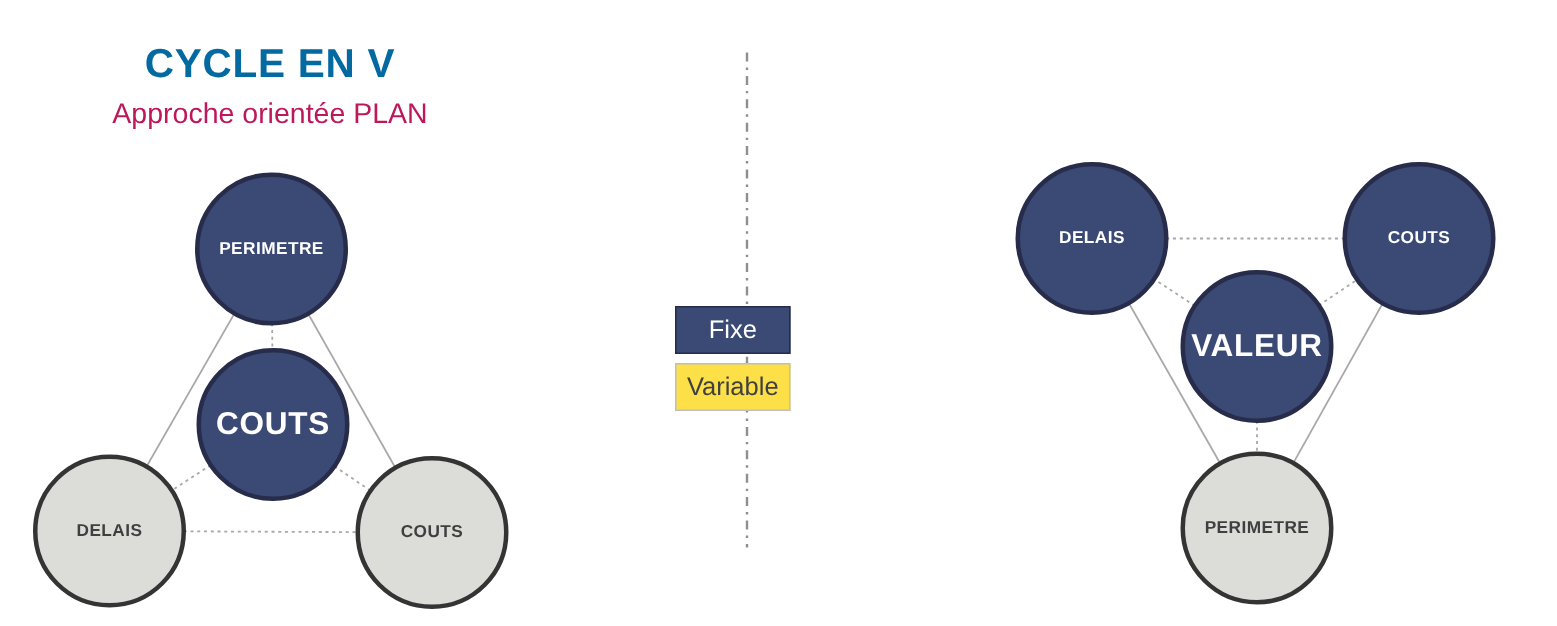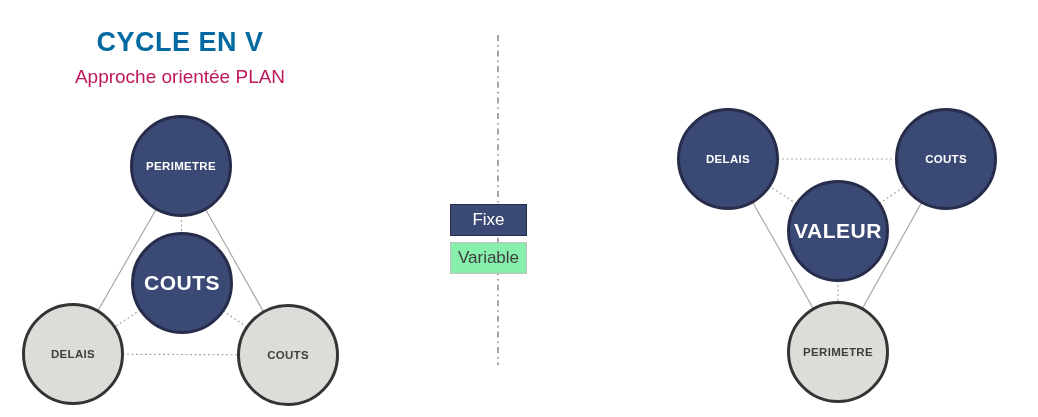--- a/index.html
+++ b/index.html
@@ -95,21 +95,21 @@
     line-height: 1.0;
     padding: 6px 0 7px 0;
   }
   .legend-box.fixe {
     background: #3B4975;
     border: 1px solid #272c4a;
     color: #ffffff;
   }
   .legend-box.variable {
     margin-top: 6px;
-    background: #86efac;
+    background: #fde047;
     border: 1px solid #bfbfbf;
     color: #404040;
   }
 </style>
 </head>
 <body>
 
 <div class="canvas">
 
   <svg class="lines" width="1038" height="417" viewBox="0 0 1038 417">

